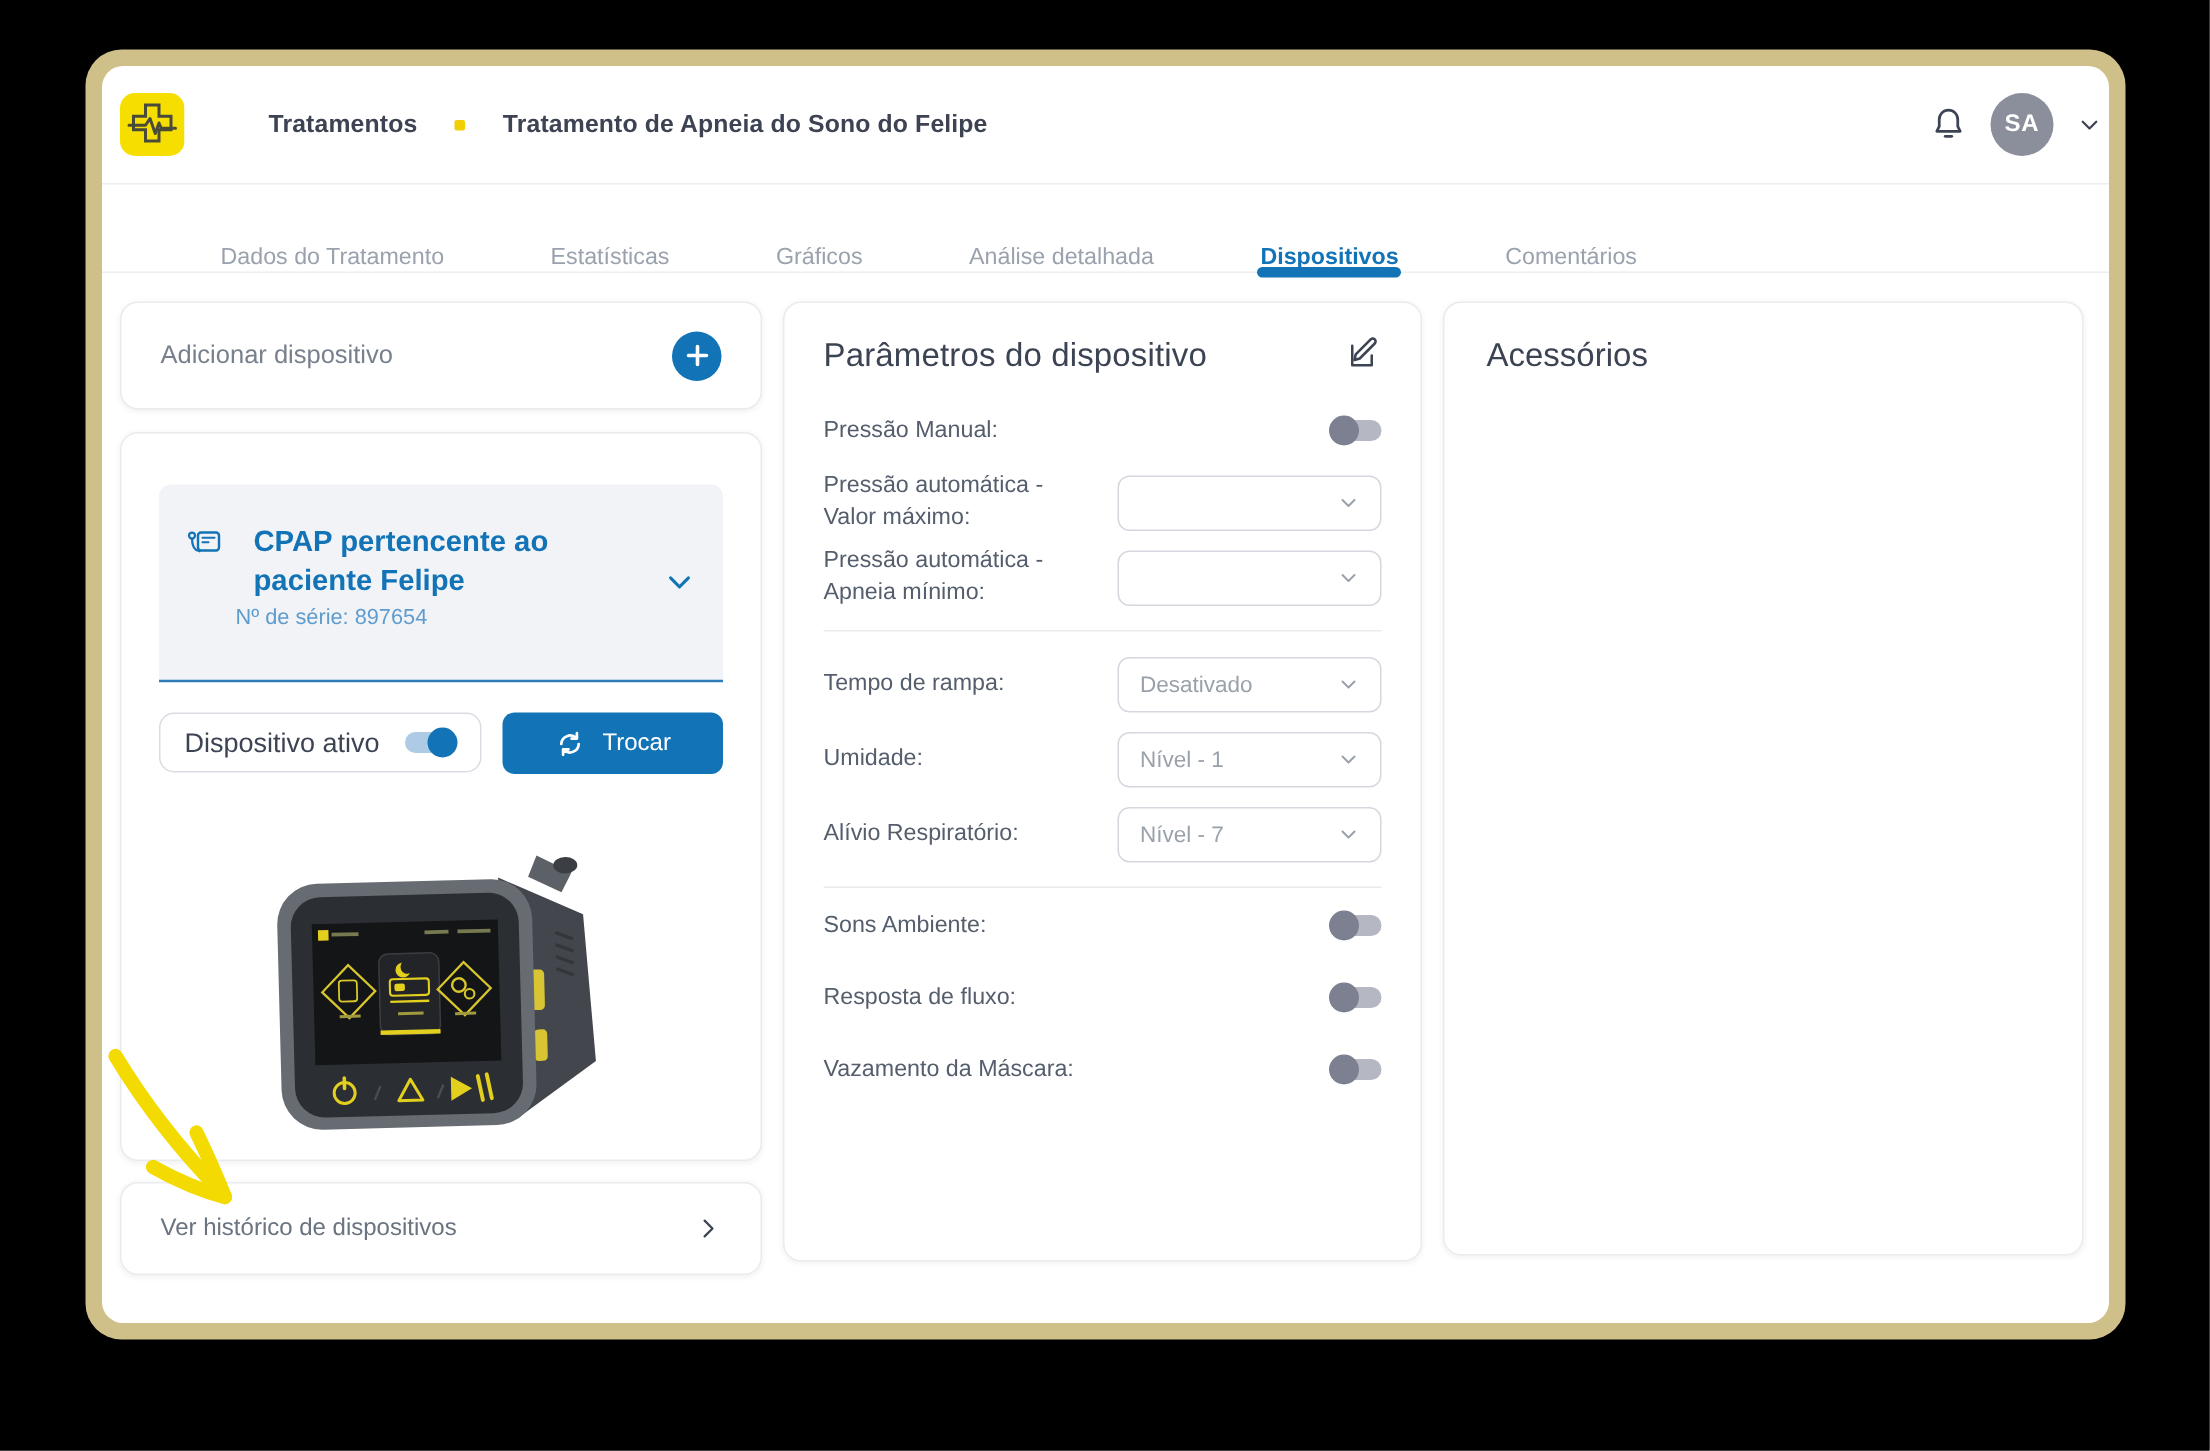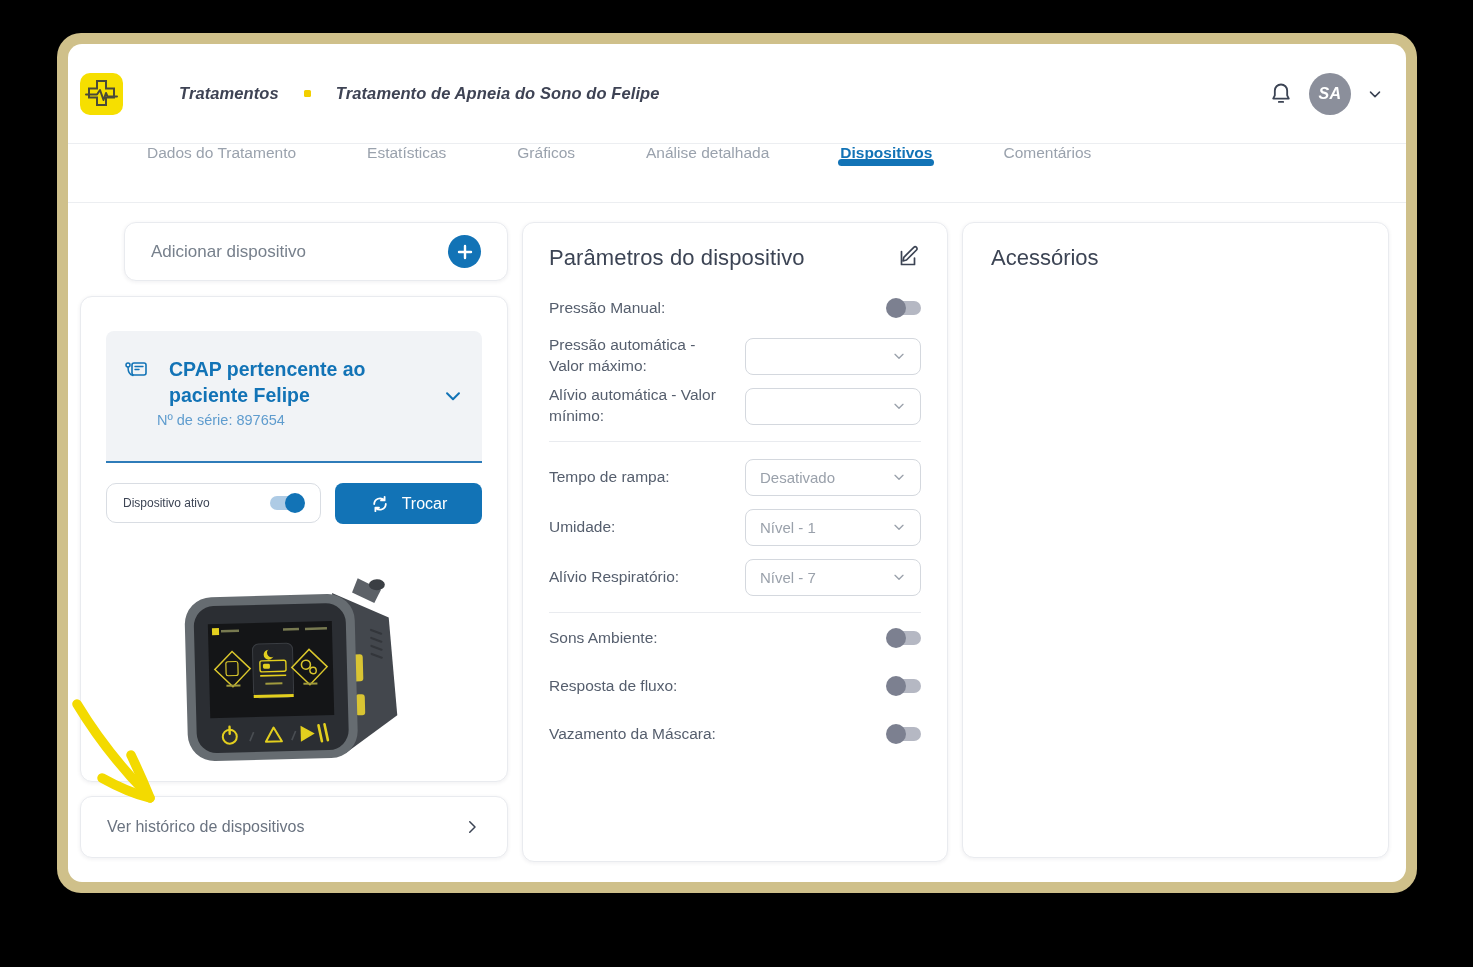--- a/index.html
+++ b/index.html
@@ -5,69 +5,69 @@
   * { margin:0; padding:0; box-sizing:border-box; }
   html,body { width:1473px; height:967px; background:#000; overflow:hidden;
               font-family:"Liberation Sans", sans-serif; }
 
   .frame { position:absolute; left:57px; top:33px; width:1360px; height:860px;
            background:#cfc08a; border-radius:24px; padding:11px;
            box-shadow:0 10px 30px rgba(0,0,0,.7); }
   .window { width:100%; height:100%; background:#fff; border-radius:14px; overflow:hidden; }
 
   
-  .header { display:flex; align-items:center; height:100px; padding:0 22px 0 12px;
-            border-bottom:1px solid #eceef1;font-style:italic; }
+  .header { display:flex; align-items:center; height:79px; padding:0 4px 0 12px;
+            border-bottom:1px solid #eceef1; }
   .logo { width:43px; height:42px; flex:0 0 auto; }
   .breadcrumb { margin-left:56px; display:flex; align-items:center; }
   .crumb { font-size:16.5px; font-weight:700; color:#3e4354; letter-spacing:.1px; }
   .crumb-sep { width:7px; height:7px; background:#f2cf00; border-radius:1.5px; margin:0 25px; }
   .header-right { margin-left:auto; display:flex; align-items:center; gap:15px; }
   .bell { width:26px; height:26px; cursor:pointer; }
   .avatar { width:42px; height:42px; border-radius:50%; background:#8b8f9b; color:#fff;
             display:flex; align-items:center; justify-content:center; font-size:16px;
             font-weight:600; letter-spacing:.5px; cursor:pointer;text-align:center; }
   .hdr-chev { width:18px; height:18px; cursor:pointer; }
 
   
-  .tabs { display:flex; gap:71px; padding-left:79px; height:59px; align-items:flex-start;
+  .tabs { display:flex; gap:71px; padding-left:79px; height:59px; align-items:flex-end;
           border-bottom:1px solid #eceef1; }
   .tab { position:relative; display:flex; align-items:center; font-size:15.5px;
          color:#9aa2ad; cursor:pointer; white-space:nowrap; }
   .tab.active { color:#1273b6; font-weight:700; }
   .tab .bar { display:none; }
   .tab.active .bar { display:block; position:absolute; left:-2px; right:-2px; bottom:-4px;
                      height:7px; background:#1273b6; border-radius:4px; }
 
   
   .content { display:flex; gap:14px; padding:19px 12px 0 12px; align-items:flex-start; }
   .card { background:#fff; border:1px solid #e9ebef; border-radius:12px;
           box-shadow:0 1px 4px rgba(25,35,55,.07); }
   .col-left { width:428px; display:flex; flex-direction:column; gap:14px; }
 
-  .add-card { height:59px; display:flex; align-items:center; justify-content:space-between;
-              padding:0 26px; cursor:pointer;margin-left:44px; }
+  .add-card { height:72px; display:flex; align-items:center; justify-content:space-between;
+              padding:0 26px; cursor:pointer; }
   .add-label { font-size:17px; color:#77808c; }
   .plus-btn { width:33px; height:33px; border-radius:50%; background:#1273b6; border:none;
               display:flex; align-items:center; justify-content:center; cursor:pointer; }
 
   .device-card { height:486px; padding:34px 25px 0 25px; margin-top:1px; }
   .dev-head { position:relative; height:132px; background:#f1f3f6; border-radius:8px 8px 0 0;
               border-bottom:2px solid #2e7cb9; padding:26px 44px 0 18px; cursor:pointer; }
   .dev-head-inner { display:flex; gap:21px; }
   .dev-icon { flex:0 0 auto; margin-top:3px; }
   .dev-title { font-size:19.5px; line-height:1.32; font-weight:600; color:#1273b6; }
   .dev-serial { font-size:14.5px; color:#5f9cce; margin-top:4px; margin-left:33px; }
   .dev-chev { position:absolute; right:18px; top:54px; }
 
   .dev-controls { display:flex; gap:14px; margin-top:20px; }
   .active-pill { flex:1; height:40px; border:1px solid #d9dde3; border-radius:10px;
                  display:flex; align-items:center; justify-content:space-between;
                  padding:0 16px; cursor:pointer; }
-  .active-label { font-size:12px; color:#3c4454; }
+  .active-label { font-size:18px; color:#3c4454; }
   .swap-btn { width:147px; height:41px; background:#1273b6; border:none; border-radius:8px;
               color:#fff; font-size:16px; display:flex; align-items:center; justify-content:center;
               gap:12px; cursor:pointer; font-family:inherit; }
 
   .dev-img-wrap { margin-top:46px; display:flex; justify-content:center; }
 
   .history-card { height:62px; display:flex; align-items:center; justify-content:space-between;
                   padding:0 26px; cursor:pointer; }
   .history-label { font-size:16px; color:#6a7380; }
 
@@ -280,21 +280,21 @@
         <span class="plabel">Pressão automática - Valor máximo:</span>
         <div class="select">
           <span class="select-value"></span>
           <svg width="16" height="16" viewBox="0 0 24 24">
                 <path d="M6 9.5 L12 15.5 L18 9.5" fill="none" stroke="#9aa1ab" stroke-width="2" stroke-linecap="round" stroke-linejoin="round"></path>
               </svg>
         </div>
       </div>
 
       <div class="prow prow-select">
-        <span class="plabel">Alívio automática - Valor mínimo:</span>
+        <span class="plabel">Pressão automática - Apneia mínimo:</span>
         <div class="select">
           <span class="select-value"></span>
           <svg width="16" height="16" viewBox="0 0 24 24">
                 <path d="M6 9.5 L12 15.5 L18 9.5" fill="none" stroke="#9aa1ab" stroke-width="2" stroke-linecap="round" stroke-linejoin="round"></path>
               </svg>
         </div>
       </div>
 
       <div class="pdivider"></div>
 

